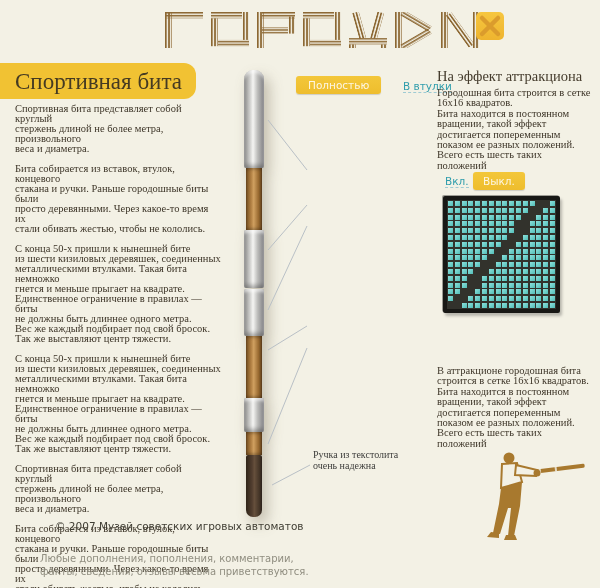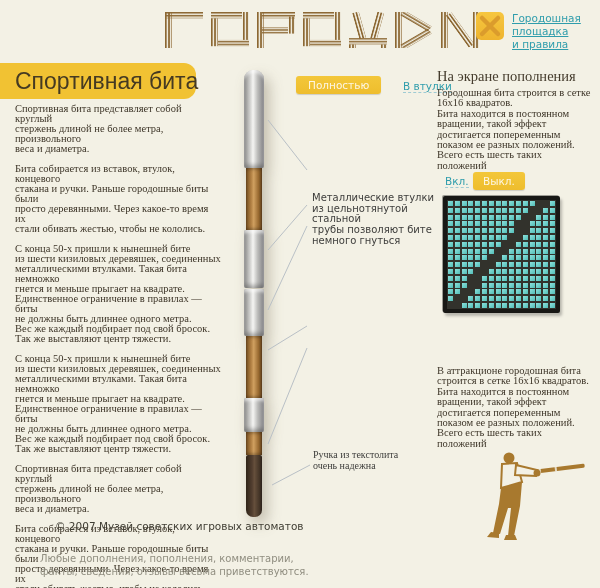--- a/index.html
+++ b/index.html
@@ -12,21 +12,21 @@
   .tlink{color:#2f9dac;text-decoration:underline;cursor:pointer;font-size:10.5px;line-height:13px;}
   .plink{color:#2f9dac;text-decoration:none;border-bottom:1px dashed #9fcbd3;cursor:pointer;font-size:10.5px;}
   
   .hdr-left{left:15px;top:13px;display:flex;gap:6px;align-items:flex-start;}
   .hdr-right{left:476px;top:12px;display:flex;gap:8px;align-items:flex-start;}
   .rules-badge{width:28px;height:28px;border-radius:5px;background:linear-gradient(180deg,#f6c63f,#eeb42f);
                display:flex;align-items:center;justify-content:center;flex:0 0 auto;}
   
   .title-band{left:0;top:63px;width:196px;height:36px;background:#f1c233;border-radius:0 12px 12px 0;}
   .title-text{left:15px;top:63px;width:190px;height:32px;line-height:37px;
-              font-family:Liberation Sans, sans-serif;font-size:23px;color:#453a22;}
+              font-family:Liberation Serif, serif;font-size:23px;color:#453a22;}
   .copytext{font-family:"Liberation Serif",serif;font-size:10.5px;line-height:10px;color:#3e3629;}
   .leftcol{left:15px;top:104px;width:206px;}
   .leftcol p{margin:0 0 10px 0;}
   
   .bat{left:244px;top:70px;width:20px;height:447px;filter:drop-shadow(5px 7px 7px rgba(80,65,40,.30));}
   .seg{position:absolute;left:0;width:20px;}
   .seg.m{background:linear-gradient(90deg,#8e8e8c,#cfcfcd 30%,#f5f5f3 45%,#b8b8b6 70%,#87878b);
          box-shadow:inset 0 3px 3px rgba(255,255,255,.55), inset 0 -3px 4px rgba(0,0,0,.28);border-radius:2px;}
   .seg.w{left:2px;width:16px;background:linear-gradient(90deg,#7a5224,#ad7c40 30%,#d0a060 48%,#996a31 78%,#6b4720);
          box-shadow:inset 0 2px 3px rgba(0,0,0,.22), inset 0 -2px 3px rgba(0,0,0,.22);}
@@ -126,22 +126,20 @@
       </g>
     </svg>
   </div>
 
   <div class="abs hdr-right">
     <span class="rules-badge">
       <svg width="28" height="28" viewBox="0 0 28 28">
         <path d="M6 6 L22 22 M22 6 L6 22" stroke="#db9c2c" stroke-width="4.5" stroke-linecap="round" fill="none"></path>
       </svg>
     </span>
-    <a class="tlink pre">Городошная площадка
-и правила</a>
   </div>
 
   <div class="abs title-band"></div>
   <div class="abs title-text">Спортивная бита</div>
 
   <div class="abs leftcol copytext">
     <p class="pre">Спортивная бита представляет собой круглый
 стержень длиной не более метра, произвольного
 веса и диаметра.</p>
     <p class="pre">Бита собирается из вставок, втулок, концевого
@@ -191,28 +189,24 @@
       <line x1="28" y1="210" x2="67" y2="126"></line>
       <line x1="28" y1="250" x2="67" y2="226"></line>
       <line x1="28" y1="344" x2="67" y2="248"></line>
       <line x1="32" y1="385" x2="70" y2="365"></line>
     </g>
   </svg>
 
   <button class="abs ybtn" style="left:296px;top:76px;">Полностью</button>
   <a class="abs plink" style="left:403px;top:80px;">В втулки</a>
 
-  <div class="abs anno pre" style="left:312px;top:193px;">Металлические втулки
-из цельнотянутой стальной
-трубы позволяют бите
-немного гнуться</div>
   <div class="abs anno pre" style="left:313px;top:450px;font-family:Liberation Serif, serif;">Ручка из текстолита
 очень надежна</div>
 
-  <div class="abs rserif rhead" style="left:437px;top:68px;">На экране пополнения</div>
+  <div class="abs rserif rhead" style="left:437px;top:68px;">На эффект аттракциона</div>
   <div class="abs rserif rtext pre" style="left:437px;top:88px;">Городошная бита строится в сетке
 16х16 квадратов.
 Бита находится в постоянном
 вращении, такой эффект
 достигается попеременным
 показом ее разных  положений.
 Всего есть шесть таких положений</div>
 
   <a class="abs plink" style="left:445px;top:175px;">Вкл.</a>
   <button class="abs ybtn" style="left:473px;top:172px;padding:3px 10px;">Выкл.</button>

